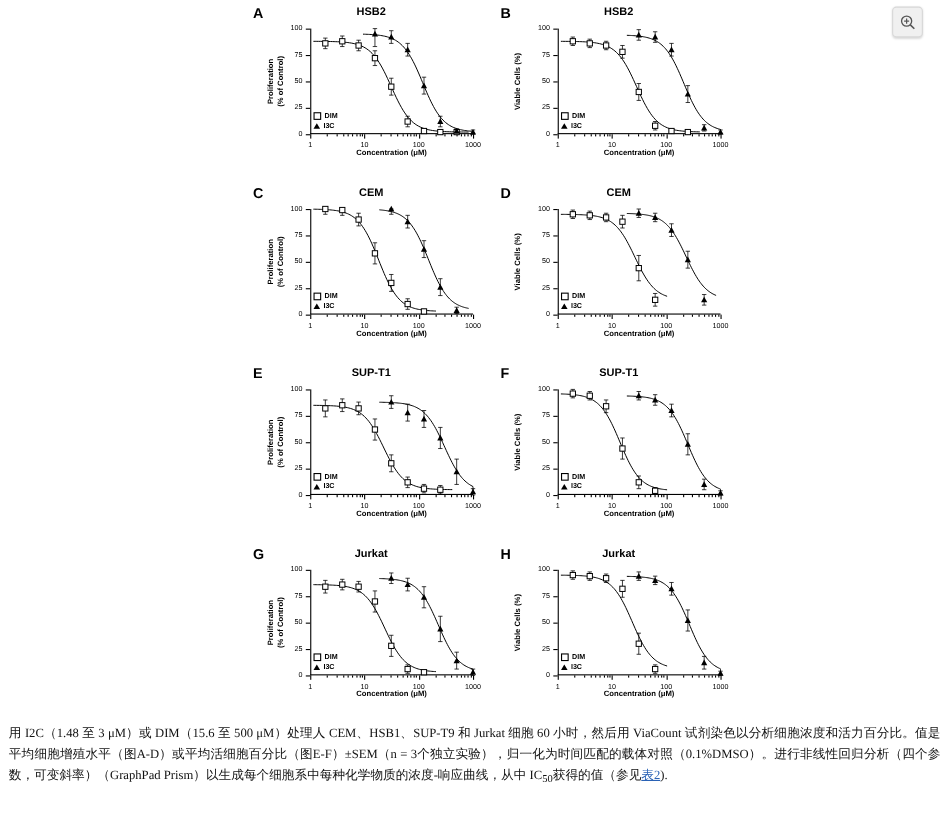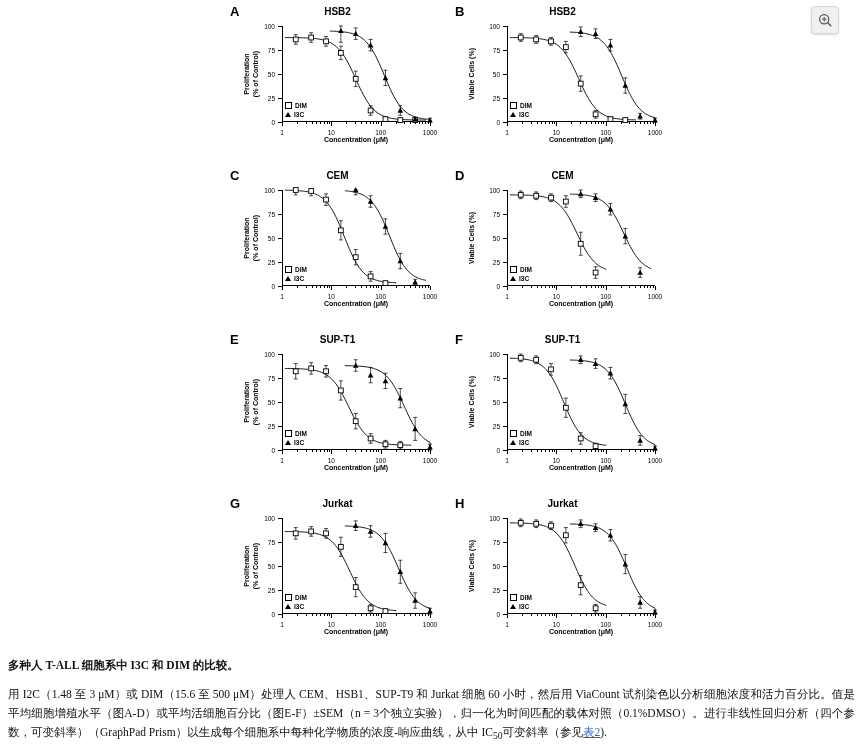--- a/index.html
+++ b/index.html
@@ -1017,17 +1017,16 @@
               <span class="sym-tri"></span>
               <span class="legend-label">I3C</span>
             </div>
           </div>
         </div>
       </div>
     </div>
 </div>
 
 <div class="caption-block">
-  <div class="caption-title">多种人 T-ALL 细胞系中 I3C 和 DIM 的比较。</div>
   <div class="caption-body">
-    <span>用 I2C（1.48 至 3 μM）或 DIM（15.6 至 500 μM）处理人 CEM、HSB1、SUP-T9 和 Jurkat 细胞 60 小时，然后用 ViaCount 试剂染色以分析细胞浓度和活力百分比。值是平均细胞增殖水平（图A-D）或平均活细胞百分比（图E-F）±SEM（n = 3个独立实验），归一化为时间匹配的载体对照（0.1%DMSO）。进行非线性回归分析（四个参数，可变斜率）（GraphPad Prism）以生成每个细胞系中每种化学物质的浓度-响应曲线，从中 IC</span><sub>50</sub><span>可变斜率（参见</span><span class="link">表2</span><span>).</span>
+    <span>用 I2C（1.48 至 3 μM）或 DIM（15.6 至 500 μM）处理人 CEM、HSB1、SUP-T9 和 Jurkat 细胞 60 小时，然后用 ViaCount 试剂染色以分析细胞浓度和活力百分比。值是平均细胞增殖水平（图A-D）或平均活细胞百分比（图E-F）±SEM（n = 3个独立实验），归一化为时间匹配的载体对照（0.1%DMSO）。进行非线性回归分析（四个参数，可变斜率）（GraphPad Prism）以生成每个细胞系中每种化学物质的浓度-响应曲线，从中 IC</span><sub>50</sub><span>获得的值（参见</span><span class="link">表2</span><span>).</span>
   </div>
 </div>
 
 </body></html>

